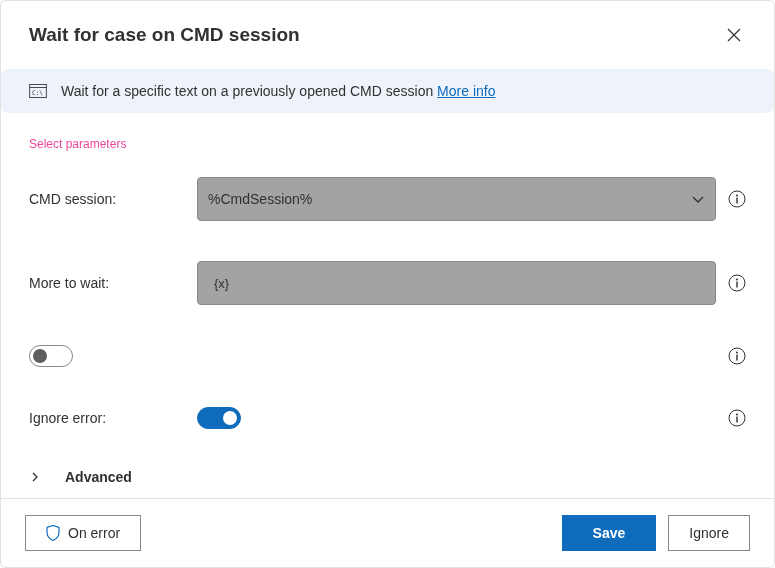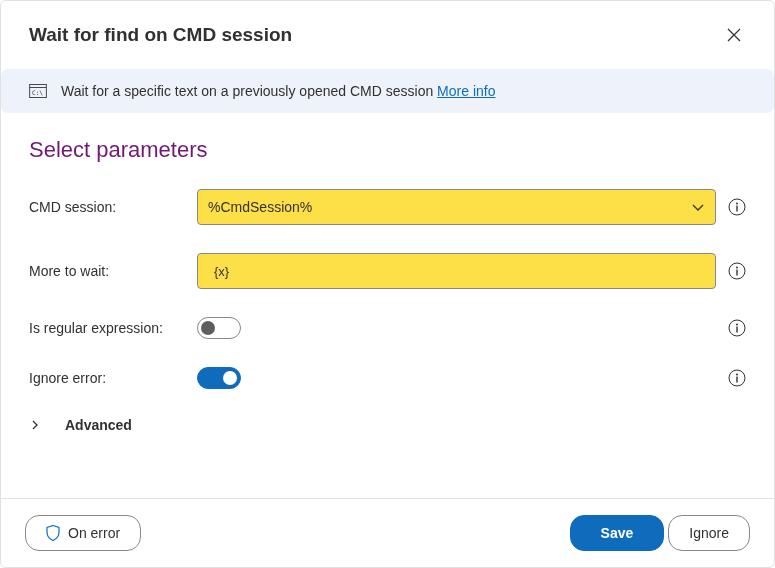--- a/index.html
+++ b/index.html
@@ -59,52 +59,52 @@
       color: #0f6cbd;
       text-decoration: underline;
       cursor: pointer;
     }
     .content {
       flex: 1;
       padding: 24px 28px 10px 28px;
       overflow: auto;
     }
     .section-title {
-      font-size: 22px;
+      font-size: 12px;
       font-weight: 400;
-      color: #701a75;
+      color: #ec4899;
       margin-bottom: 26px;
     }
     .form-row {
       display: flex;
       align-items: center;
-      margin-bottom: 28px;
+      margin-bottom: 40px;
     }
     .form-label {
       width: 168px;
       flex-shrink: 0;
       font-size: 14px;
       color: #323130;
     }
     .form-control {
       flex: 1;
       display: flex;
       align-items: center;
       gap: 12px;
     }
     .select-box, .text-box {
       flex: 1;
-      height: 36px;
+      height: 44px;
       border: 1px solid #8a8886;
       border-radius: 4px;
       display: flex;
       align-items: center;
       padding: 16px 10px;
       font-size: 14px;
-      background: #fde047;
+      background: #a3a3a3;
       cursor: pointer;
       position: relative;
     }
     .select-box span { flex: 1; }
     .text-box input {
       flex: 1;
       border: none;
       outline: none;
       font-size: 14px;
       font-family: inherit;
@@ -179,54 +179,54 @@
     .footer {
       border-top: 1px solid #e1e1e1;
       padding: 16px 24px;
       display: flex;
       align-items: center;
       justify-content: space-between;
     }
     .btn {
       height: 36px;
       padding: 0 20px;
-      border-radius: 14px;
+      border-radius: 0;
       font-size: 14px;
       font-family: inherit;
       cursor: pointer;
       display: inline-flex;
       align-items: center;
       gap: 8px;
       border: 1px solid #8a8886;
       background: white;
       color: #323130;
       justify-content: space-between;
     }
     .btn-primary {
       background: #0f6cbd;
       border-color: #0f6cbd;
       color: white;
       font-weight: 600;
       padding: 0 30px;
     }
     .footer-right {
       display: flex;
-      gap: 4px;
+      gap: 12px;
     }
     .shield-icon {
       width: 14px;
       height: 16px;
     }
   </style>
 </head>
 <body>
 
 <div class="dialog">
   <div class="header">
-    <div class="title">Wait for find on CMD session</div>
+    <div class="title">Wait for case on CMD session</div>
     <div class="close-btn">
       <svg width="14" height="14" viewBox="0 0 14 14">
           <path d="M1 1 L13 13 M13 1 L1 13" stroke="#323130" stroke-width="1.2" fill="none"></path>
         </svg>
     </div>
   </div>
 
   <div class="info-banner">
     <svg class="banner-icon" viewBox="0 0 20 16">
       <rect x="0.5" y="0.5" width="19" height="15" fill="none" stroke="#323130" stroke-width="1"></rect>
@@ -268,21 +268,20 @@
         </div>
         <svg class="info-circle" viewBox="0 0 18 18">
             <circle cx="9" cy="9" r="8" fill="none" stroke="#323130" stroke-width="1"></circle>
             <circle cx="9" cy="5.5" r="1" fill="#323130"></circle>
             <rect x="8.3" y="7.5" width="1.4" height="6" fill="#323130"></rect>
           </svg>
       </div>
     </div>
 
     <div class="form-row toggle-row">
-      <div class="form-label">Is regular expression:</div>
       <div class="form-control">
         <div class="toggle off">
             <div class="knob"></div>
           </div>
         <svg class="info-circle" viewBox="0 0 18 18">
             <circle cx="9" cy="9" r="8" fill="none" stroke="#323130" stroke-width="1"></circle>
             <circle cx="9" cy="5.5" r="1" fill="#323130"></circle>
             <rect x="8.3" y="7.5" width="1.4" height="6" fill="#323130"></rect>
           </svg>
       </div>

